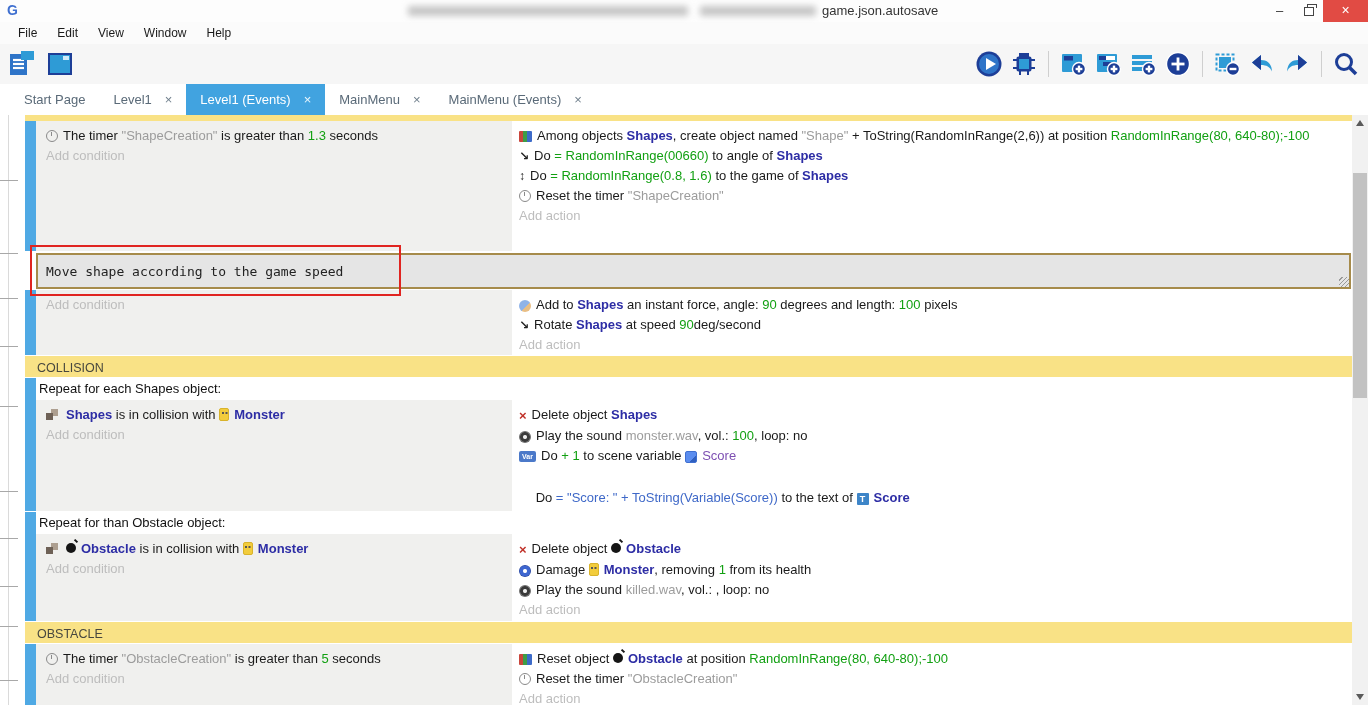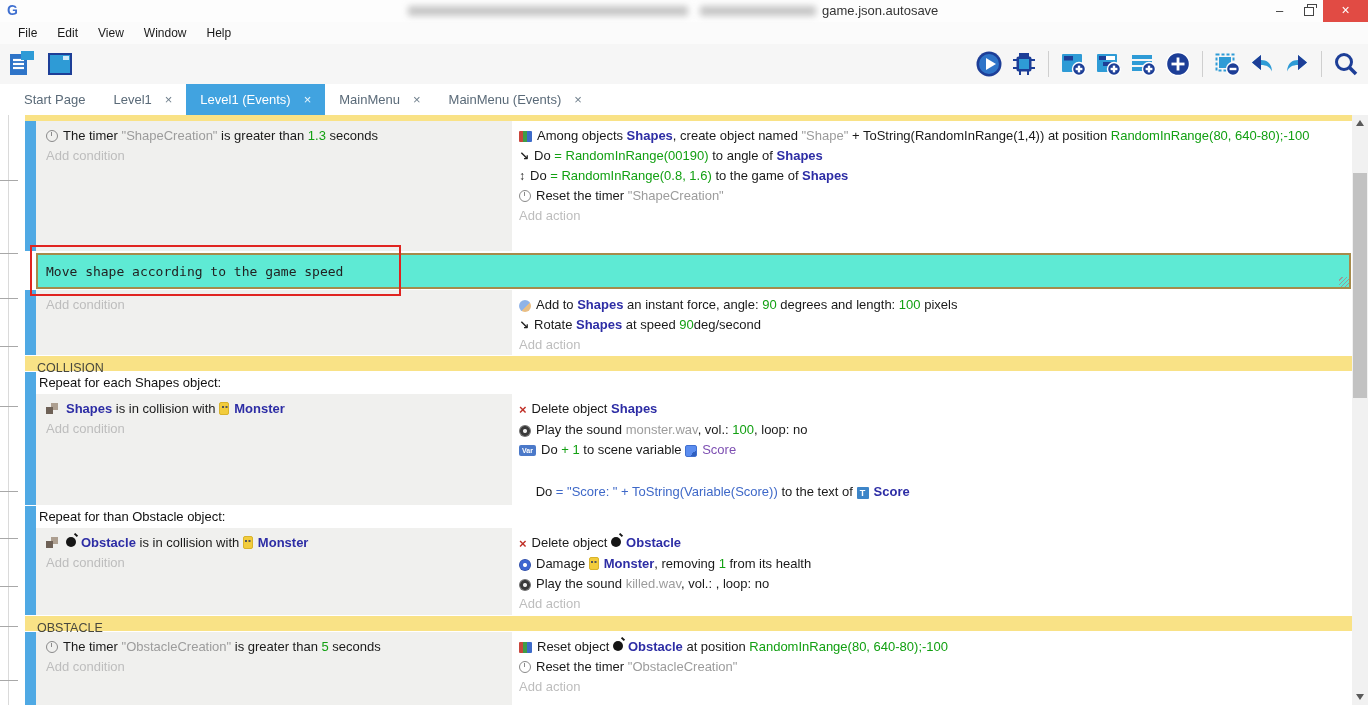--- a/index.html
+++ b/index.html
@@ -31,38 +31,38 @@
   .tab{display:flex;align-items:center;padding:0 14px;gap:13px;white-space:nowrap;}
   .tab.active{background:#41A3E0;color:#fff;}
   .tab-close{font-size:13px;color:#6F7F8C;}
   .tab.active .tab-close{color:#EAF6FD;}
   
   #events{position:relative;height:590px;background:#fff;overflow:hidden;}
   #gutterline{position:absolute;left:8px;top:0;bottom:0;width:1px;background:#DADADA;}
   .tick{position:absolute;left:0;width:18px;height:1px;background:#A8A8A8;}
   #sheet{position:absolute;left:25px;right:16px;top:0;}
   .strip{height:6px;background:#F9E286;}
-  .grp{height:15px;line-height:25px;background:#F9E286;padding-left:12px;font-size:12.5px;color:#47473F;margin-bottom:1px;}
+  .grp{height:21px;line-height:25px;background:#F9E286;padding-left:12px;font-size:12.5px;color:#47473F;margin-bottom:1px;}
   .ev{display:flex;margin-bottom:1px;}
   .evbar{width:11px;background:#4FA9E4;}
   .evcol{flex:1;display:flex;flex-direction:column;min-width:0;}
   .replabel{height:22px;line-height:22px;font-size:13px;color:#111;padding-left:3px;background:#fff;}
   .evbody{display:flex;overflow:hidden;}
   .cond{width:477px;min-width:477px;background:#F0F0EE;padding:5px 8px 0 10px;box-sizing:border-box;border-right:1px solid #fff;overflow:hidden;}
   .act{flex:1;background:#fff;padding:5px 6px 0 6px;overflow:hidden;min-width:0;}
   .line{font-size:13px;line-height:20px;}
   .mline{font-size:13px;line-height:20px;color:#BDBDBD;}
   .sg-obj{color:#2D2DA5;font-weight:bold;}
   .sg-num{color:#12A012;}
   .sg-q{color:#9C9C9C;}
   .sg-strx{color:#3E68C8;}
   .sg-pvar{color:#7D4FB2;}
   
   .cmrow{margin-left:11px;height:38px;position:relative;}
-  .cmbox{position:absolute;left:0;right:1px;top:1px;bottom:1px;border:2px solid #A68B4B;background:#5eead4;
+  .cmbox{position:absolute;left:0;right:1px;top:1px;bottom:1px;border:2px solid #A68B4B;background:#e5e5e5;
          font-family:"DejaVu Sans Mono","Liberation Mono",monospace;font-size:13px;color:#222;
          display:flex;align-items:center;padding-left:8px;box-sizing:border-box;}
   .grip{position:absolute;right:3px;bottom:3px;width:10px;height:10px;
         background:repeating-linear-gradient(135deg,transparent 0 2px,#999 2px 3px);}
   
   #anno{position:absolute;left:30px;top:130px;width:367px;height:47px;border:2px solid #E02420;z-index:6;pointer-events:none;}
   
   #vscroll{position:absolute;right:0;top:0;bottom:0;width:16px;background:#F1F1F1;}
   .sb-up{position:absolute;top:5px;left:4px;width:0;height:0;border-left:4px solid transparent;border-right:4px solid transparent;border-bottom:6px solid #5A5A5A;}
   .sb-down{position:absolute;bottom:5px;left:4px;width:0;height:0;border-left:4px solid transparent;border-right:4px solid transparent;border-top:6px solid #5A5A5A;}
@@ -266,22 +266,22 @@
         <div class="strip"></div>
         <div class="ev">
           <div class="evbar"></div>
           <div class="evcol">
             <div class="evbody" style="height: 130px;">
               <div class="cond">
                 <div class="line"><span class="ic ic-timer"></span><span class="sg sg-t">The timer </span><span class="sg sg-q">"ShapeCreation"</span><span class="sg sg-t"> is greater than </span><span class="sg sg-num">1.3</span><span class="sg sg-t"> seconds</span></div>
                 <div class="mline">Add condition</div>
               </div>
               <div class="act">
-                <div class="line"><span class="ic ic-create"></span><span class="sg sg-t">Among objects </span><span class="sg sg-obj">Shapes</span><span class="sg sg-t">, create object named </span><span class="sg sg-q">"Shape"</span><span class="sg sg-t"> + ToString(RandomInRange(1,4)) at position </span><span class="sg sg-num">RandomInRange(80, 640-80);-100</span></div>
-                <div class="line"><span class="ic ic-angle">↘</span><span class="sg sg-t">Do </span><span class="sg sg-num">= RandomInRange(00190)</span><span class="sg sg-t"> to angle of </span><span class="sg sg-obj">Shapes</span></div>
+                <div class="line"><span class="ic ic-create"></span><span class="sg sg-t">Among objects </span><span class="sg sg-obj">Shapes</span><span class="sg sg-t">, create object named </span><span class="sg sg-q">"Shape"</span><span class="sg sg-t"> + ToString(RandomInRange(2,6)) at position </span><span class="sg sg-num">RandomInRange(80, 640-80);-100</span></div>
+                <div class="line"><span class="ic ic-angle">↘</span><span class="sg sg-t">Do </span><span class="sg sg-num">= RandomInRange(00660)</span><span class="sg sg-t"> to angle of </span><span class="sg sg-obj">Shapes</span></div>
                 <div class="line"><span class="ic ic-scale">↕</span><span class="sg sg-t">Do </span><span class="sg sg-num">= RandomInRange(0.8, 1.6)</span><span class="sg sg-t"> to the game of </span><span class="sg sg-obj">Shapes</span></div>
                 <div class="line"><span class="ic ic-timer"></span><span class="sg sg-t">Reset the timer </span><span class="sg sg-q">"ShapeCreation"</span></div>
                 <div class="mline">Add action</div>
               </div>
             </div>
           </div>
         </div>
         <div class="cmrow">
           <div class="cmbox" role="textbox">Move shape according to the game speed</div>
           <div class="grip"></div>

